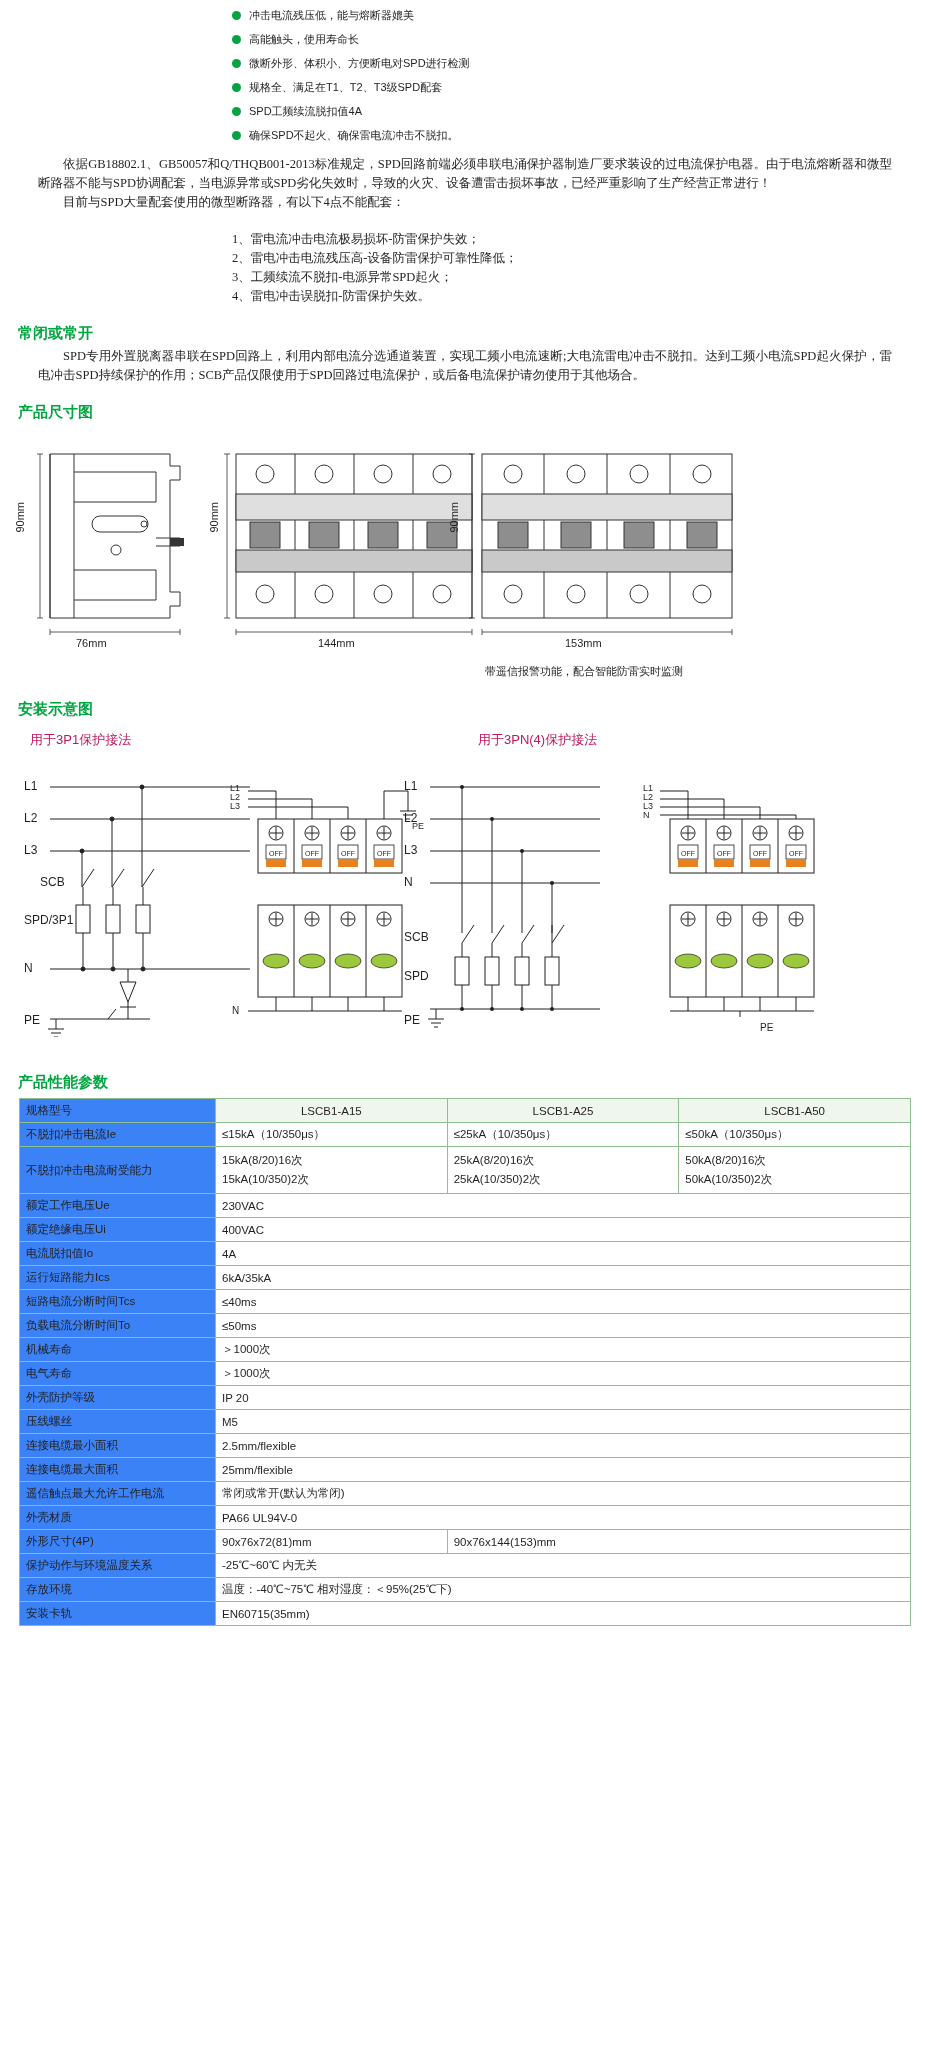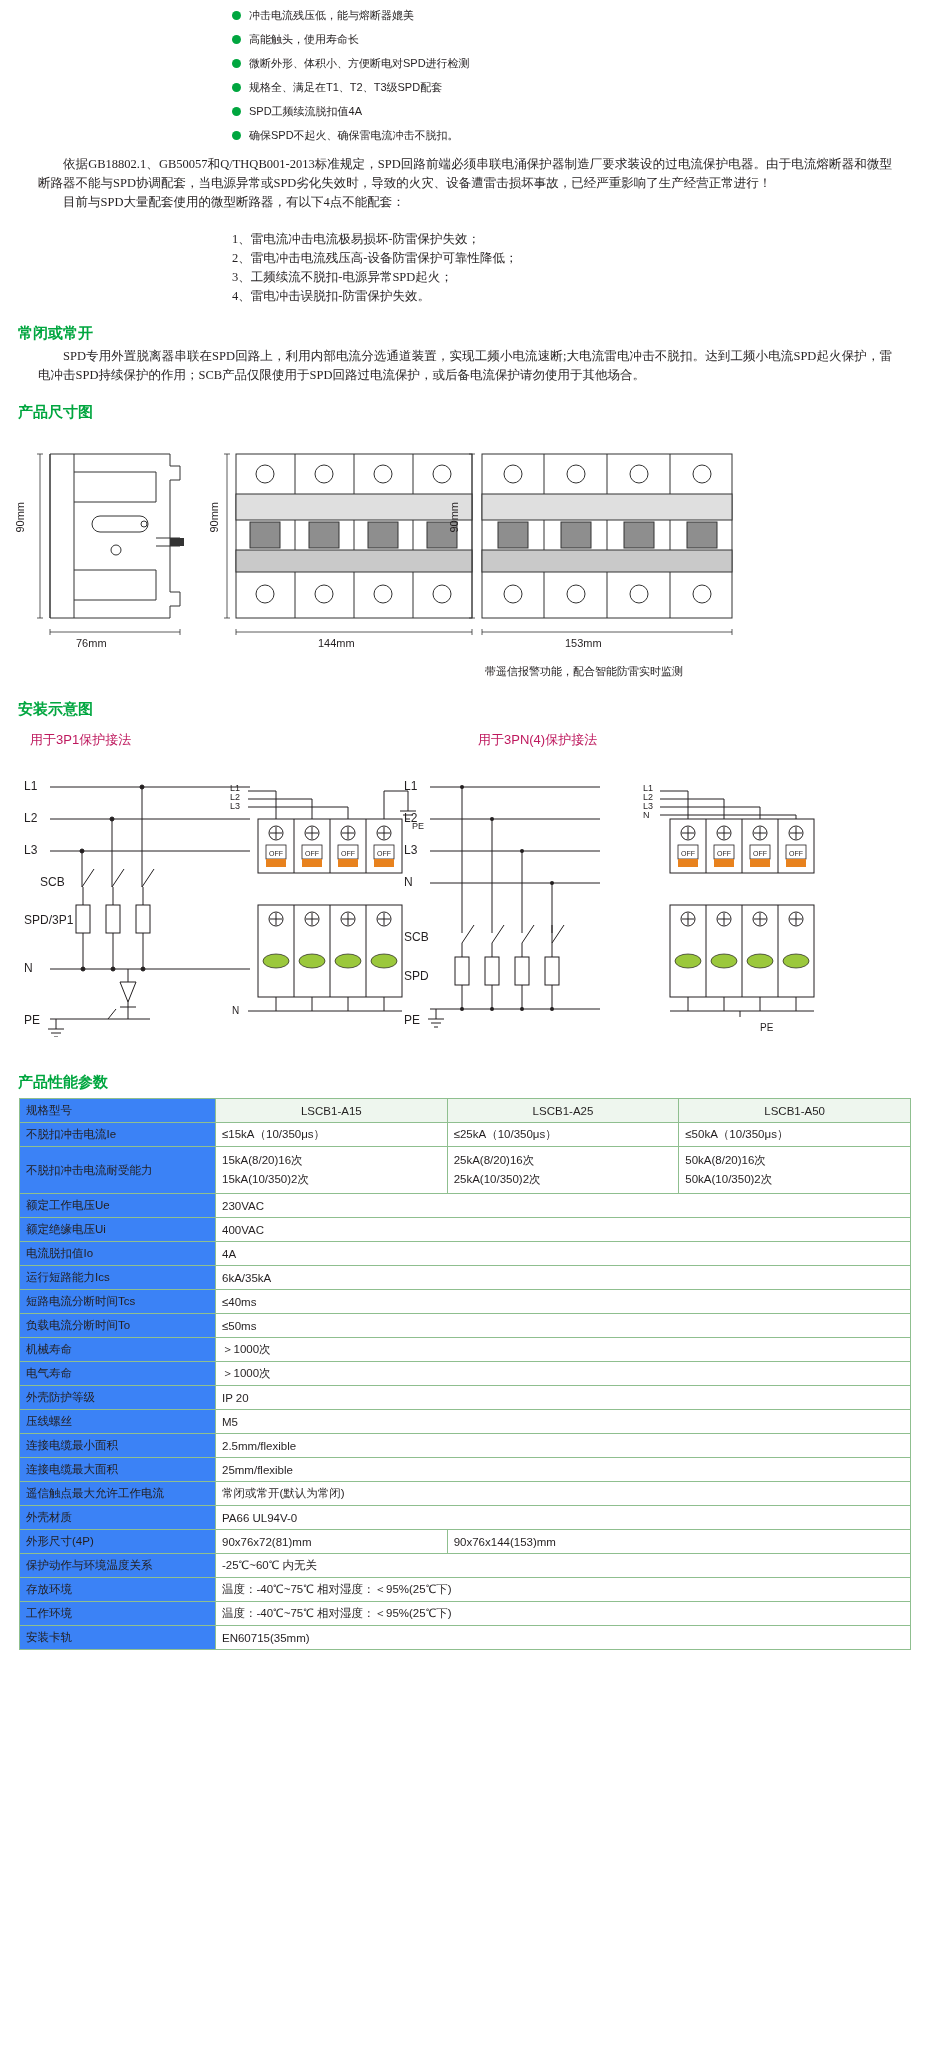--- a/index.html
+++ b/index.html
@@ -529,23 +529,19 @@
 
       <tr>
         <td class="lbl">保护动作与环境温度关系</td>
         <td class="val" colspan="3">-25℃~60℃   内无关</td>
       </tr>
       <tr>
         <td class="lbl">存放环境</td>
         <td class="val" colspan="3">温度：-40℃~75℃    相对湿度：＜95%(25℃下)</td>
       </tr>
       <tr>
-        <td class="lbl">工作环境</td>
-        <td class="val" colspan="3">温度：-40℃~75℃    相对湿度：＜95%(25℃下)</td>
-      </tr>
-      <tr>
         <td class="lbl">安装卡轨</td>
         <td class="val" colspan="3">EN60715(35mm)</td>
       </tr>
     </tbody>
   </table>
 
 </div>
 
 </body></html>

